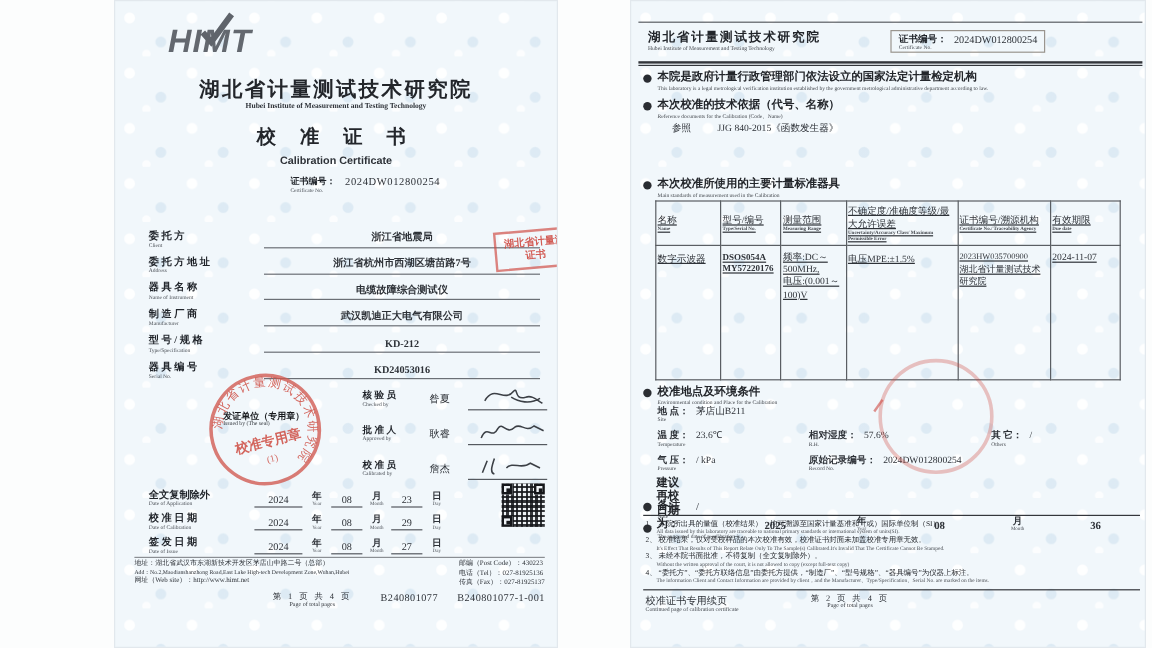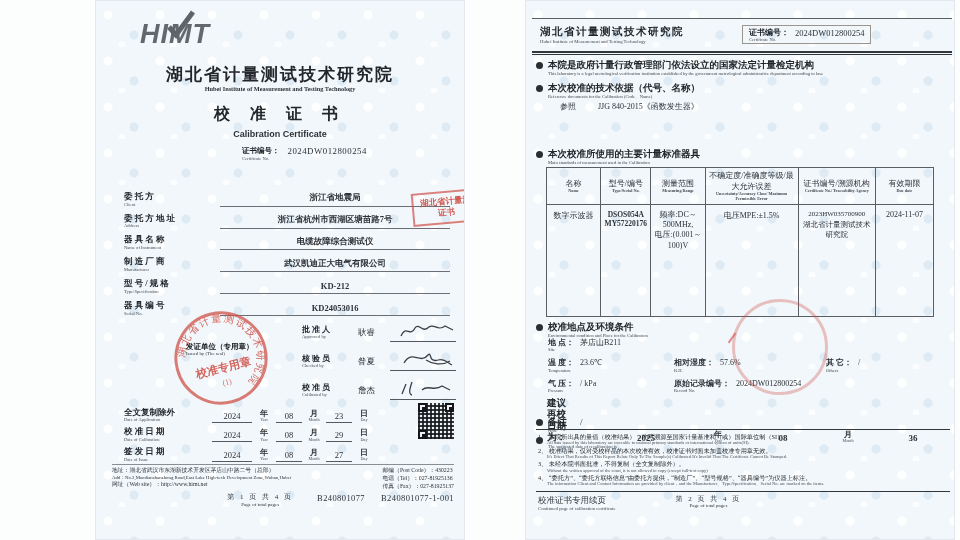--- a/index.html
+++ b/index.html
@@ -93,21 +93,21 @@
   .dbl-rule { position:absolute; top:50px; left:6px; right:2px; height:4px; border-top:2px solid #33363b; border-bottom:1px solid #33363b; }
 
   .sec { position:absolute; left:10px; right:4px; line-height:1.2; }
   .bullet-row { display:flex; gap:5px; align-items:flex-start; }
   .dot { width:7px; height:7px; border-radius:50%; background:#2a2d32; margin-top:2px; flex:none; }
   .sec-cn { font-size:9.5px; font-weight:bold; color:#23262b; }
   .sec-en { font-size:4.6px; color:#43474d; margin-left:12px; }
   .ref-row { position:absolute; left:34px; top:100px; display:flex; gap:22px; font-size:8px; }
 
   table.std { position:absolute; left:20px; right:22px; top:166px; width:388px; border-collapse:collapse; table-layout:fixed; }
-  table.std th, table.std td { border:1px solid #5a5e63; text-align:center; vertical-align:middle; padding:2px 1px; }
+  table.std th, table.std td { border:1px solid #5a5e63; text-align:left; vertical-align:middle; padding:2px 1px;text-decoration:underline; }
   table.std th .cn { font-size:8px; font-weight:normal; display:block; }
   table.std th .en { font-size:4.2px; color:#43474d; display:block; line-height:1.15; }
   table.std td { vertical-align:top; padding-top:5px; font-size:8px; height:112px; }
   td.small2 { font-size:4.6px; line-height:1.3; }
   .cert-cell .no { font-size:7px; display:block; }
   .cert-cell .ag { font-size:7.5px; display:block; margin-top:2px; }
 
   .env-fields { position:absolute; left:22px; right:6px; top:337px; }
   .erow { display:flex; margin-bottom:6px; }
   .fld { line-height:1.15; }
@@ -229,39 +229,39 @@
       <text x="50" y="78" text-anchor="middle" font-size="8" fill="#d0564c">(1)</text>
     </svg>
     <div class="issue-label">
       <span class="cn">发证单位（专用章）</span>
       <span class="en">Issued by (The seal)</span>
     </div>
 
     <div class="signers">
       <div class="srow">
         <span class="lbl-stack">
+            <span class="lbl-cn">核 验 员</span>
+            <span class="lbl-en">Checked by</span>
+          </span>
+        <span class="sname">昝夏</span>
+        <span class="sigline">
+          <svg width="58" height="18" viewBox="0 0 58 18">
+              <path d="M6,12 C14,-2 22,14 30,4 C34,0 30,12 40,9 C46,7 50,12 54,14 M28,9 C34,13 44,15 52,10" fill="none" stroke="#3c4046" stroke-width="1.3"></path>
+            </svg>
+        </span>
+      </div>
+      <div class="srow">
+        <span class="lbl-stack">
             <span class="lbl-cn">批 准 人</span>
             <span class="lbl-en">Approved by</span>
           </span>
         <span class="sname">耿睿</span>
         <span class="sigline">
           <svg width="58" height="18" viewBox="0 0 58 18">
               <path d="M3,14 C8,2 12,16 17,6 C21,0 24,12 31,5 C36,1 40,10 47,4 L55,8" fill="none" stroke="#3c4046" stroke-width="1.3"></path>
-            </svg>
-        </span>
-      </div>
-      <div class="srow">
-        <span class="lbl-stack">
-            <span class="lbl-cn">核 验 员</span>
-            <span class="lbl-en">Checked by</span>
-          </span>
-        <span class="sname">昝夏</span>
-        <span class="sigline">
-          <svg width="58" height="18" viewBox="0 0 58 18">
-              <path d="M6,12 C14,-2 22,14 30,4 C34,0 30,12 40,9 C46,7 50,12 54,14 M28,9 C34,13 44,15 52,10" fill="none" stroke="#3c4046" stroke-width="1.3"></path>
             </svg>
         </span>
       </div>
       <div class="srow">
         <span class="lbl-stack">
             <span class="lbl-cn">校 准 员</span>
             <span class="lbl-en">Calibrated by</span>
           </span>
         <span class="sname">詹杰</span>
         <span class="sigline">

